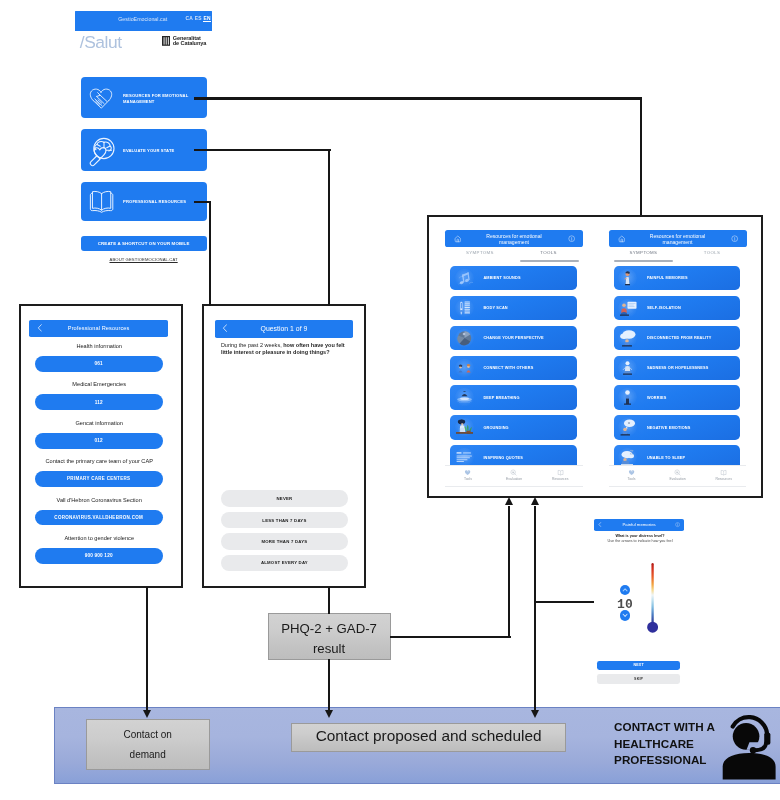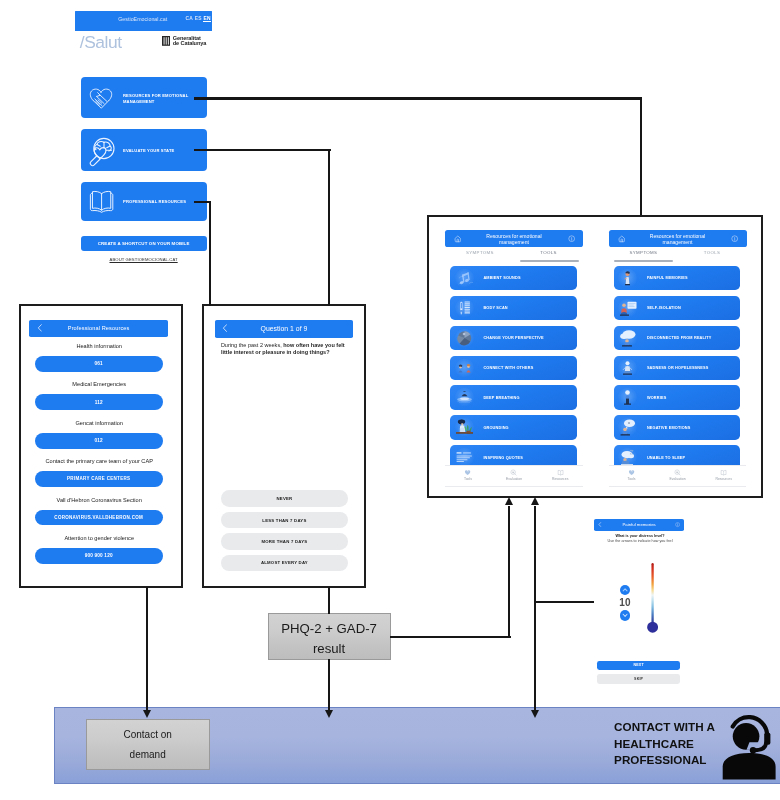--- a/index.html
+++ b/index.html
@@ -79,21 +79,21 @@
 
   
   #dist{left:545px;top:512px;width:100px;height:178px;}
   #disthdr{position:absolute;left:4px;top:7.2px;width:90.2px;height:11.7px;background:#1f7bf0;border-radius:1.8px;}
   #disthdr .t{position:absolute;left:0;top:3.1px;width:90.2px;text-align:center;color:#fff;font-size:4.3px;font-weight:400;}
   #disthdr .bk{position:absolute;left:4.4px;top:3.3px;width:3.6px;height:5px;}
   #disthdr .nf{position:absolute;right:4px;top:3.2px;width:5.2px;height:5.2px;}
   #distq{position:absolute;left:0;top:22.3px;width:100px;text-align:center;font-size:3.72px;font-weight:700;color:#1a1a1a;}
   #distsub{position:absolute;left:0;top:27px;width:100px;text-align:center;font-size:3.72px;font-weight:400;color:#4a4a4a;}
   .darrow{position:absolute;width:10.2px;height:10.2px;border-radius:50%;background:#1f7bf0;}
-  #dval{position:absolute;left:25px;top:85.4px;width:20px;text-align:center;font-size:10px;font-weight:700;color:#4d4d4d;letter-spacing:0.3px;}
+  #dval{position:absolute;left:25px;top:85.4px;width:20px;text-align:center;font-size:13px;font-weight:700;color:#4d4d4d;letter-spacing:0.3px;font-family:Liberation Mono, monospace;}
   #therm{position:absolute;left:56.7px;top:51.3px;width:11.2px;height:73.8px;}
   #dnext{position:absolute;left:7.4px;top:148.5px;width:82.5px;height:9.4px;background:#1f7bf0;border-radius:2.4px;}
   #dnext span{position:absolute;left:0;top:2.9px;width:82.5px;text-align:center;color:#fff;font-size:3.6px;font-weight:700;letter-spacing:0.2px;}
   #dskip{position:absolute;left:7.4px;top:161.6px;width:82.5px;height:10.7px;background:#e9eaec;border-radius:2.4px;}
   #dskip span{position:absolute;left:0;top:3.5px;width:82.5px;text-align:center;color:#3a3a3a;font-size:3.6px;font-weight:700;letter-spacing:0.2px;}
 
   
   .ln{position:absolute;background:#161616;z-index:5;}
   .lnh{height:2.3px;}
   .lnv{width:2.3px;}
@@ -752,14 +752,17 @@
       <path d="M13.2 15 C16.8 8.5 23.6 4.8 31.2 5.4 C40.6 6.1 47.8 13.4 48.8 22.6" fill="none" stroke="#080808" stroke-width="4.4" stroke-linecap="round"></path>
       <rect x="45.8" y="21.4" width="6.4" height="12.4" rx="2" fill="#080808"></rect>
       <path d="M47.6 32.4 C47.2 37.6 42.6 39.6 35.8 39.6" fill="none" stroke="#080808" stroke-width="4" stroke-linecap="round"></path>
       <circle cx="34.2" cy="39.5" r="3.3" fill="#080808"></circle>
     </svg>
   </div>
   <div class="abs gbox" id="cod">
       <span>Contact on
 demand</span>
     </div>
+  <div class="abs gbox" id="cps">
+      <span>Contact proposed and scheduled</span>
+    </div>
 
 </div>
 
 </body></html>

